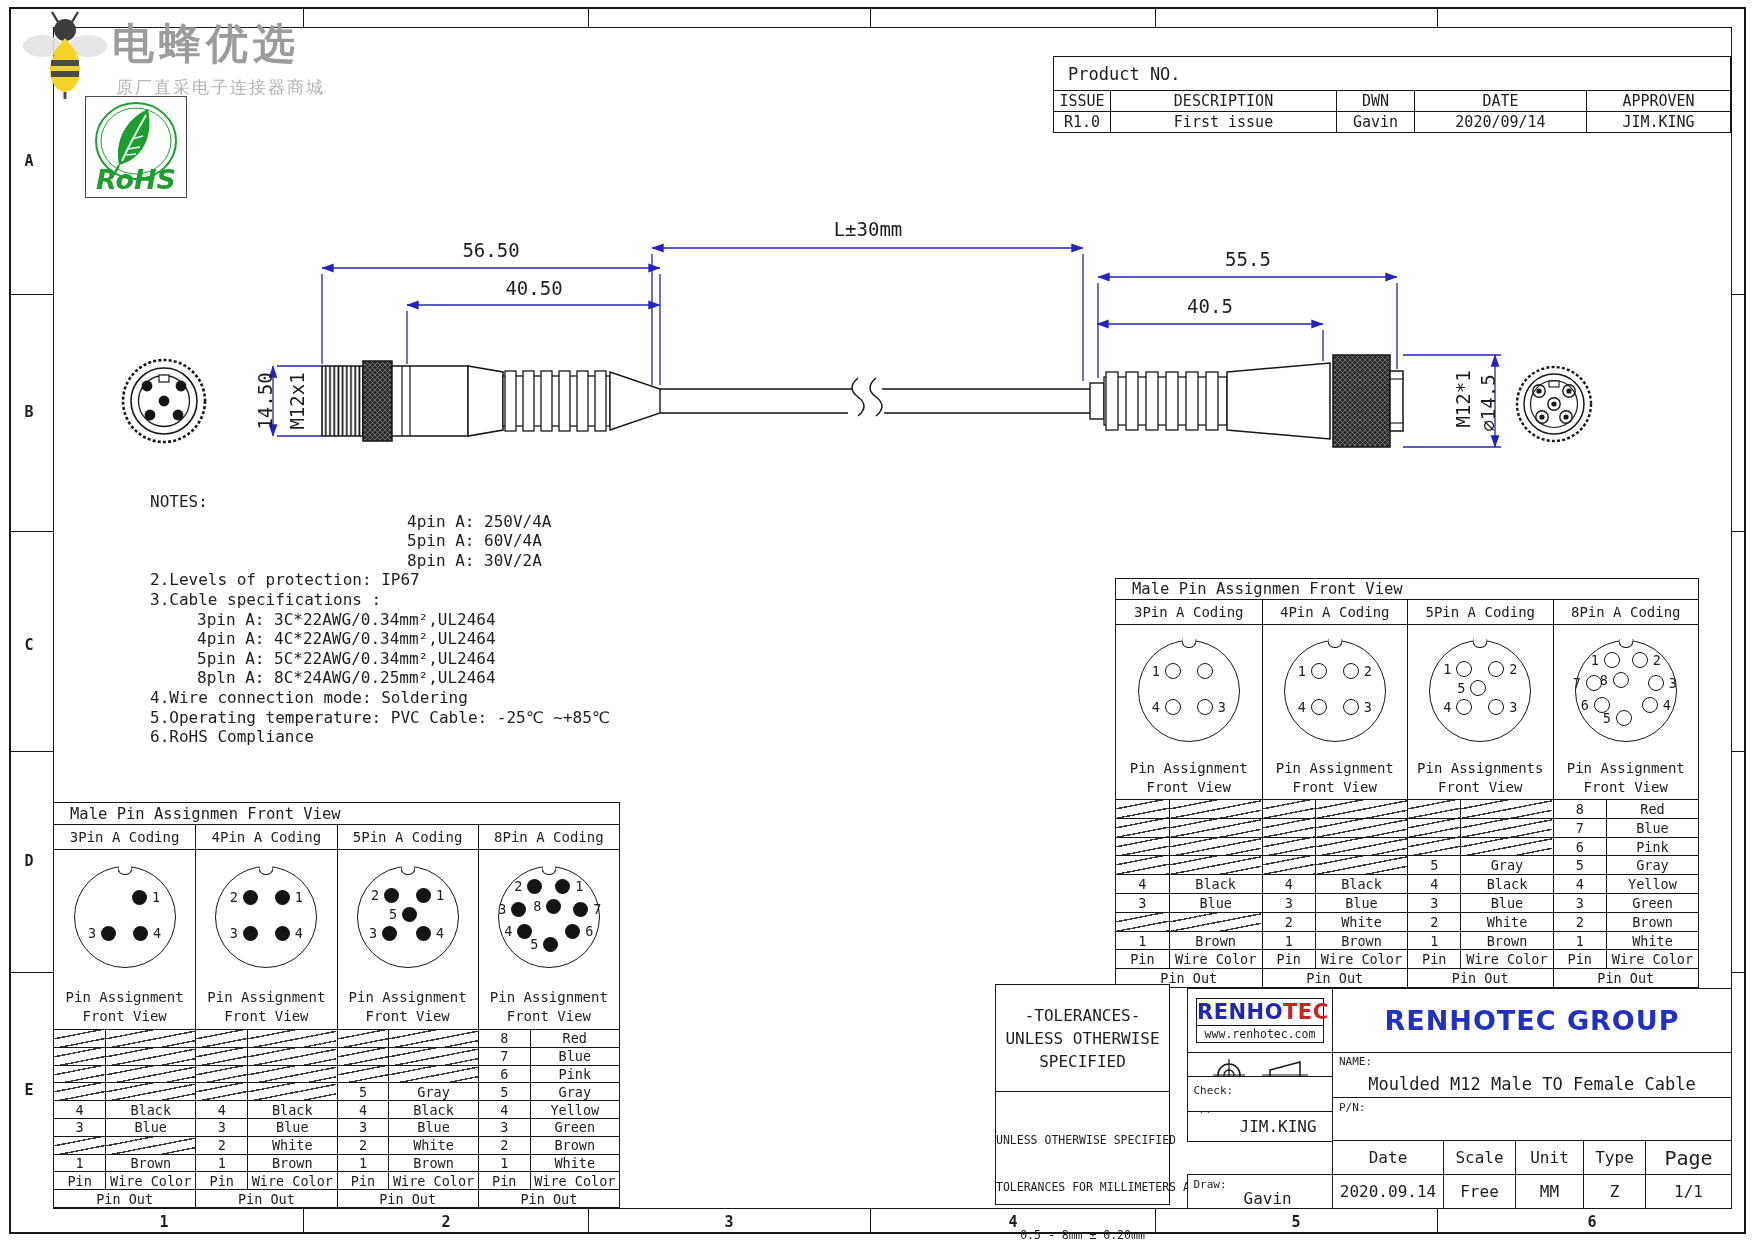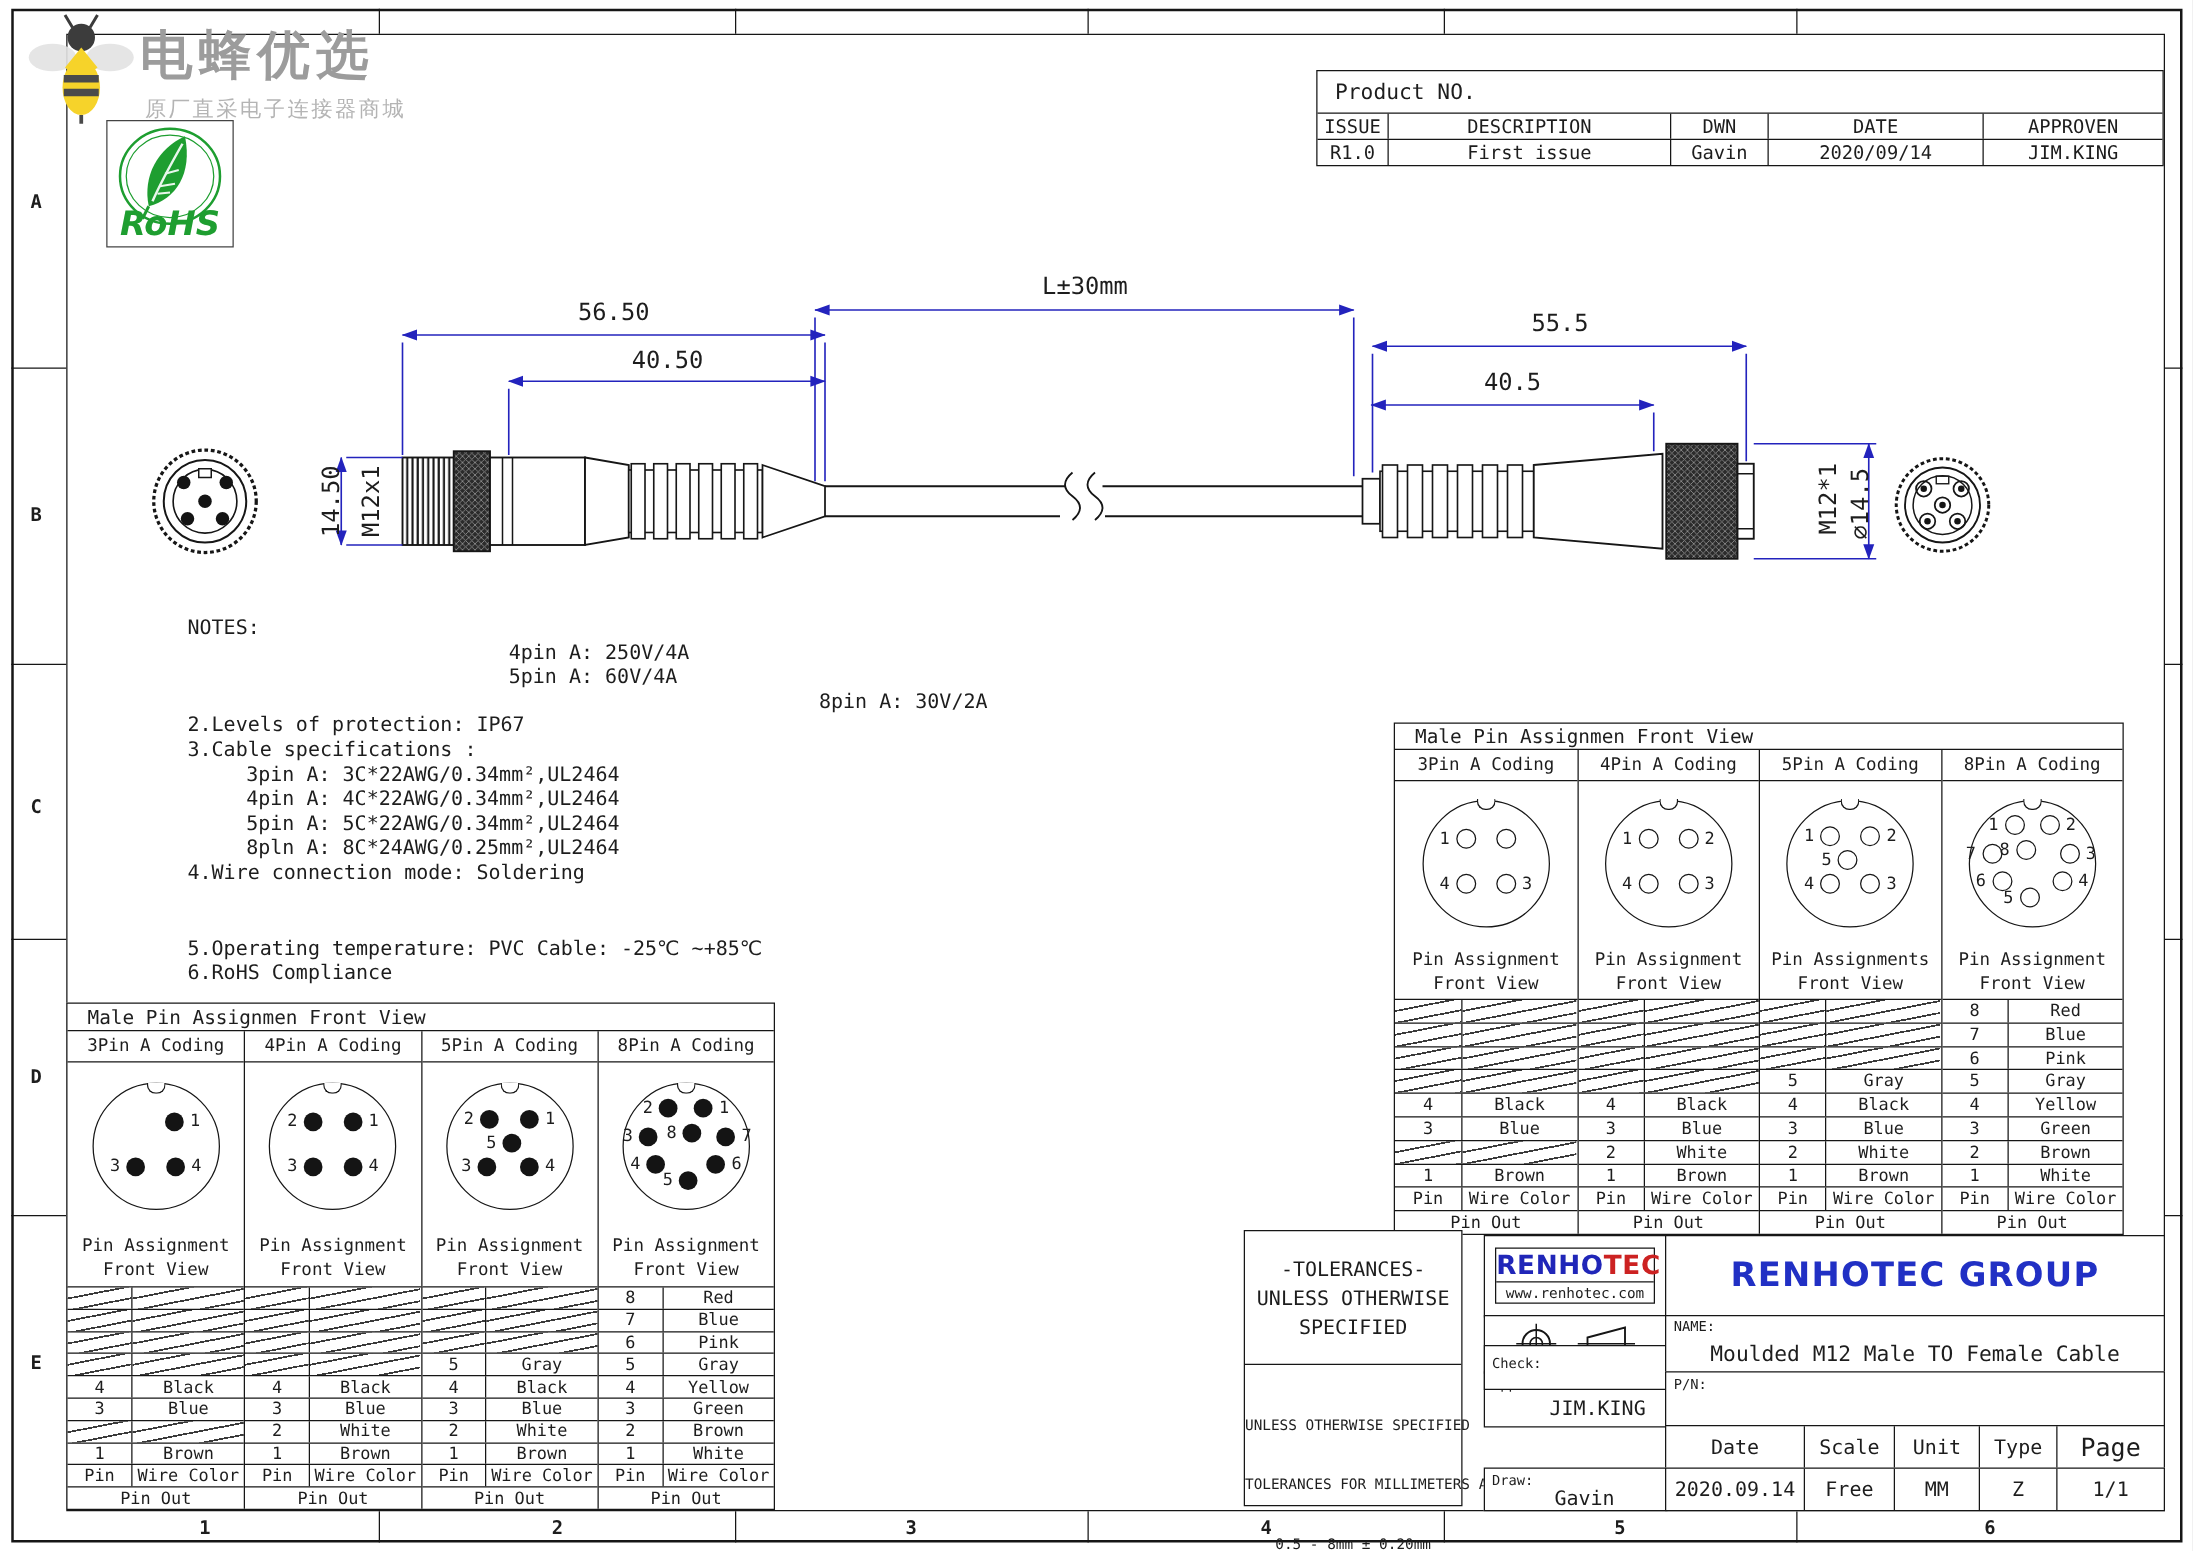--- a/index.html
+++ b/index.html
@@ -262,29 +262,29 @@
   <div class="dim rot" style="left:224px;top:391px;width:80px;height:20px">14.50</div>
   <div class="dim rot" style="left:256px;top:391px;width:80px;height:20px">M12x1</div>
   <div class="dim rot" style="left:1422px;top:389px;width:80px;height:20px">M12*1</div>
   <div class="dim rot" style="left:1447px;top:393px;width:80px;height:20px">⌀14.5</div>
 
   <div class="abs" style="left:150px;top:492px;width:640px">
     <div class="note-line">NOTES:</div>
     <div id="notesLines">
         <div class="note-line" style="padding-left: 257px;">4pin A: 250V/4A</div>
         <div class="note-line" style="padding-left: 257px;">5pin A: 60V/4A</div>
-        <div class="note-line" style="padding-left: 257px; text-align: right;">8pin A: 30V/2A</div>
+        <div class="note-line" style="padding-left: 257px;">8pin A: 30V/2A</div>
         <div class="note-line" style="padding-left: 0px;">2.Levels of protection: IP67</div>
         <div class="note-line" style="padding-left: 0px;">3.Cable specifications :</div>
         <div class="note-line" style="padding-left: 47px;">3pin A: 3C*22AWG/0.34mm²,UL2464</div>
         <div class="note-line" style="padding-left: 47px;">4pin A: 4C*22AWG/0.34mm²,UL2464</div>
         <div class="note-line" style="padding-left: 47px;">5pin A: 5C*22AWG/0.34mm²,UL2464</div>
         <div class="note-line" style="padding-left: 47px;">8pln A: 8C*24AWG/0.25mm²,UL2464</div>
         <div class="note-line" style="padding-left: 0px;">4.Wire connection mode: Soldering</div>
-        <div class="note-line" style="padding-left: 0px; margin-top: 41px;">5.Operating temperature: PVC Cable: -25℃ ~+85℃</div>
+        <div class="note-line" style="padding-left: 0px;">5.Operating temperature: PVC Cable: -25℃ ~+85℃</div>
         <div class="note-line" style="padding-left: 0px;">6.RoHS Compliance</div>
       </div>
   </div>
 
   <div class="pintable" id="pinTableLeft" style="left:53px;top:802px;width:567px;height:406px">
       <div class="pt-title" style="height: 24px;">Male Pin Assignmen Front View</div>
       <div class="pt-cols">
         <div class="pt-col">
           <div class="pt-head" style="height: 25px;">3Pin A Coding</div>
           <div class="pt-diag" style="height: 134px;">

